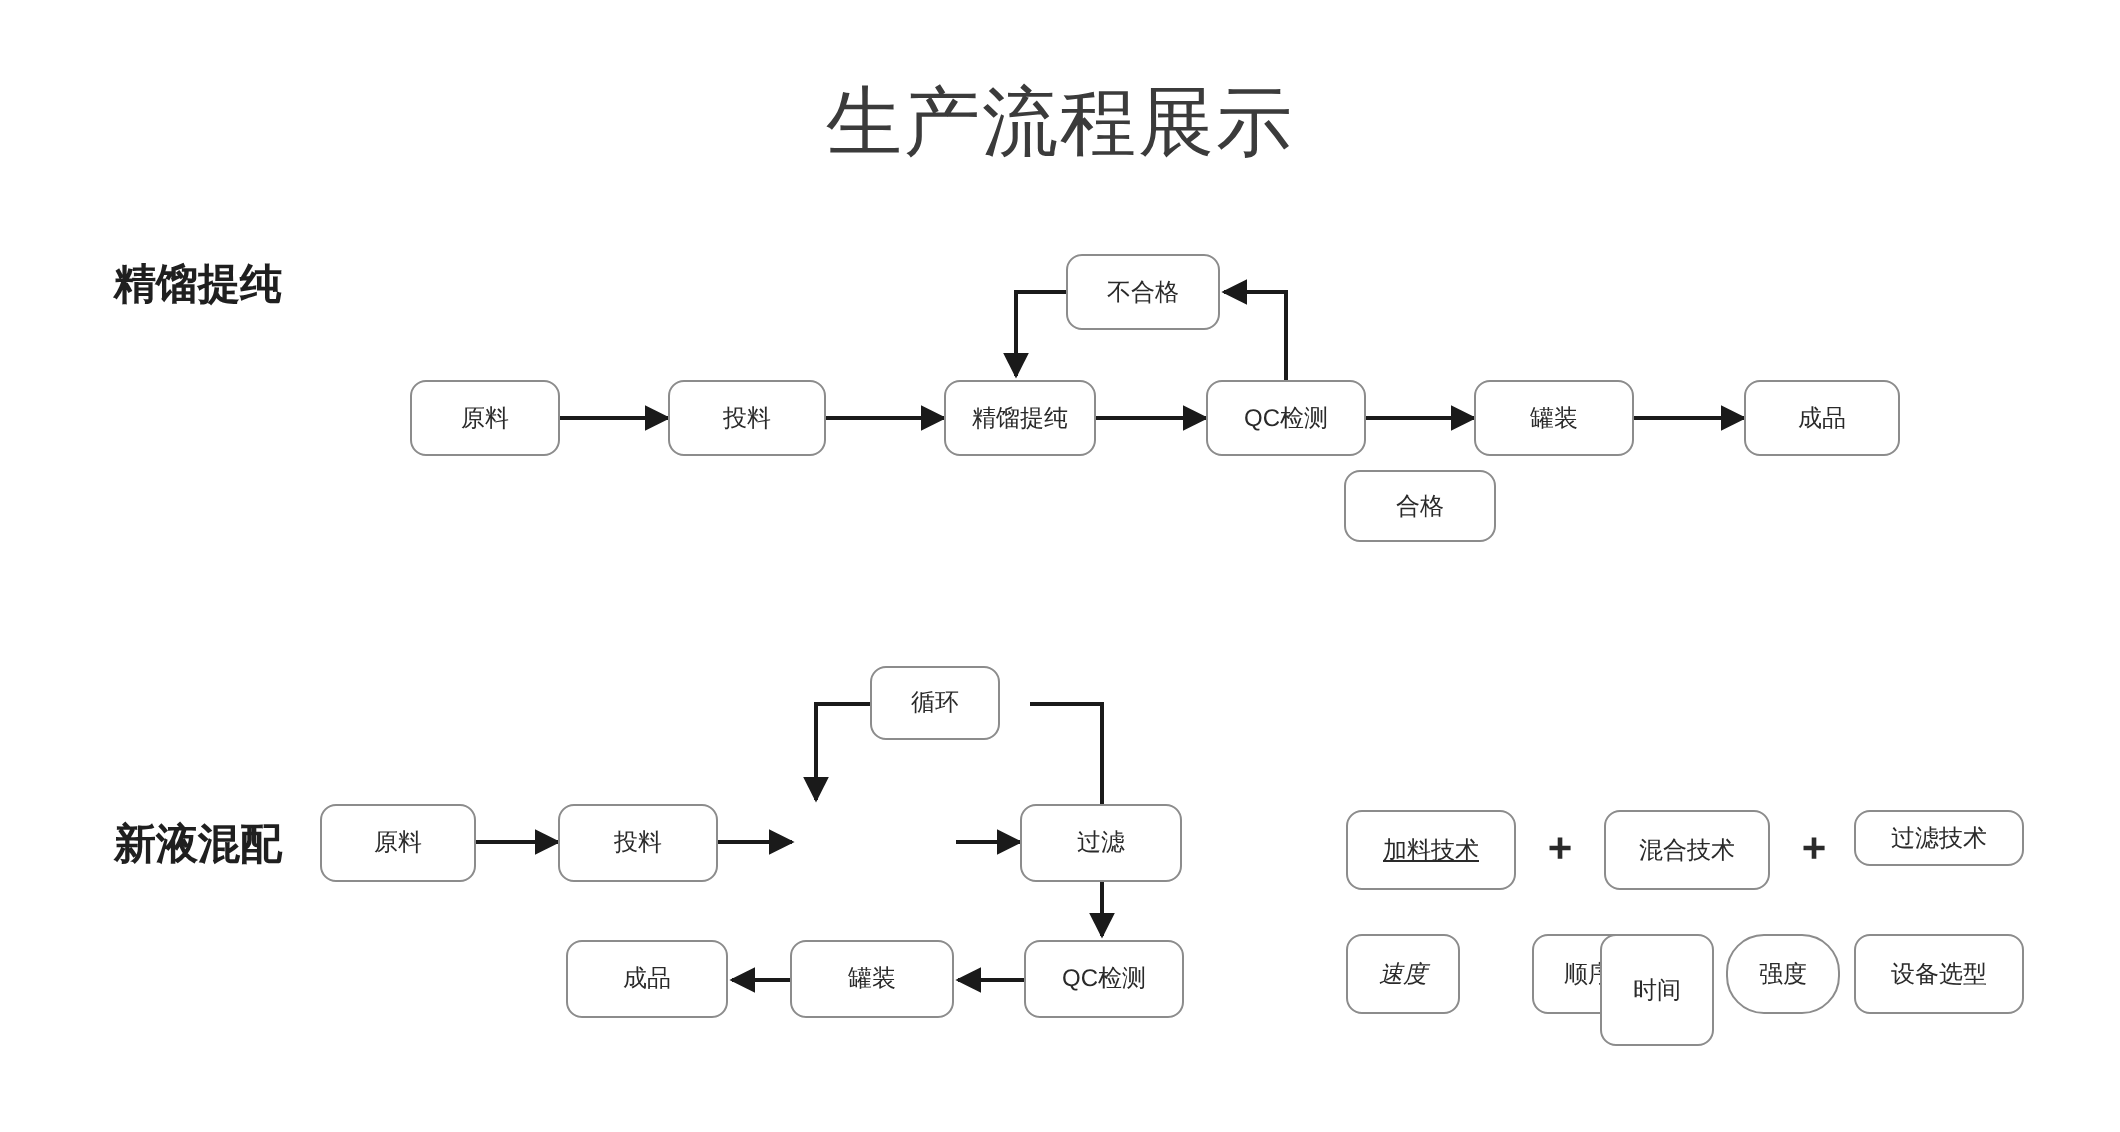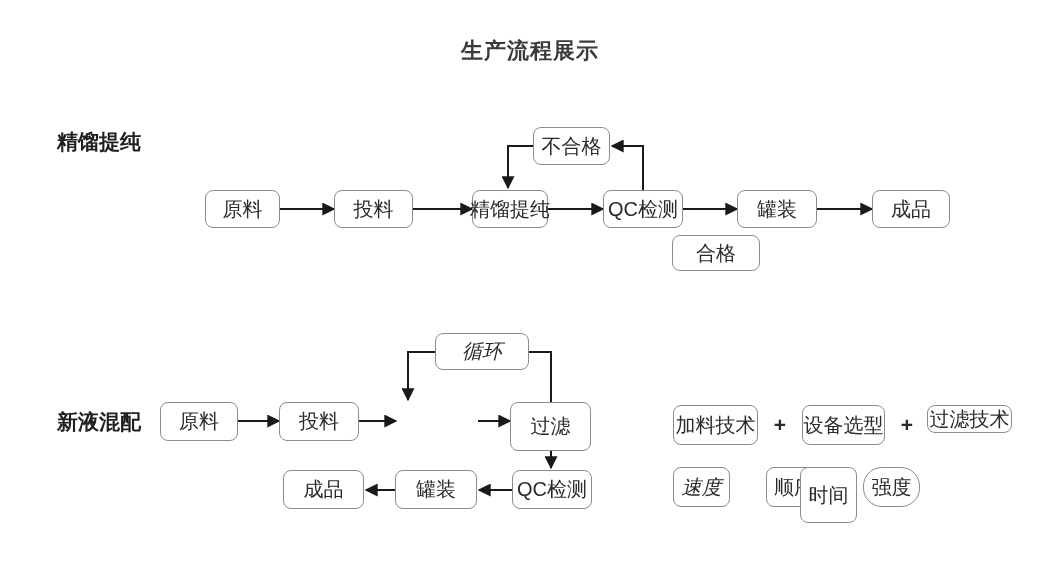--- a/index.html
+++ b/index.html
@@ -10,34 +10,34 @@
     --title:#3b3b3b;
   }
   html,body{margin:0;padding:0;background:#ffffff;}
   body{width:1060px;height:566px;position:relative;overflow:hidden;
        font-family:"Liberation Sans","DejaVu Sans",sans-serif;}
   #stage{position:absolute;left:0;top:0;width:1060px;height:566px;}
   #wires{position:absolute;left:0;top:0;z-index:1;}
   #wires polyline{fill:none;stroke:var(--arrow);stroke-width:2px;}
   .page-title{
     position:absolute;left:0;top:36px;width:100%;
-    text-align:center;font-size:22px;font-weight:700;color:var(--title);
+    text-align:center;font-size:38px;font-weight:400;color:var(--title);
     letter-spacing:1px;z-index:2;
   }
   .section-label{
     position:absolute;font-size:21px;font-weight:700;color:#1f1f1f;
     white-space:nowrap;z-index:2;
   }
   .node{
     position:absolute;box-sizing:border-box;z-index:2;
     background:var(--box-fill);
     border:1.5px solid var(--box-border);
     border-radius:8px;
     display:flex;align-items:center;justify-content:center;
-    font-size:20px;color:var(--text);white-space:nowrap;
+    font-size:12px;color:var(--text);white-space:nowrap;
   }
   .plus{
     position:absolute;box-sizing:border-box;z-index:2;
     display:flex;align-items:center;justify-content:center;
     font-size:21px;font-weight:600;color:var(--text);
   }
 </style>
 </head>
 <body style="background: rgb(255, 255, 255);">
 
@@ -66,31 +66,32 @@
       <polyline points="515,352 551,352 551,402"></polyline>
     </svg>
 <div class="section-label" style="left: 57px; top: 128px;">精馏提纯</div>
     <div class="node" style="left: 205px; top: 190px; width: 75px; height: 38px;">原料</div>
     <div class="node" style="left: 334px; top: 190px; width: 79px; height: 38px;">投料</div>
     <div class="node" style="left: 472px; top: 190px; width: 76px; height: 38px;">精馏提纯</div>
     <div class="node" style="left: 603px; top: 190px; width: 80px; height: 38px;">QC检测</div>
     <div class="node" style="left: 737px; top: 190px; width: 80px; height: 38px;">罐装</div>
     <div class="node" style="left: 872px; top: 190px; width: 78px; height: 38px;">成品</div>
     <div class="node" style="left: 533px; top: 127px; width: 77px; height: 38px;">不合格</div>
-    <div class="node" style="left: 672px; top: 235px; width: 88px; height: 36px;">合格</div>
+    <div class="node" style="left: 672px; top: 235px; width: 76px; height: 36px;">合格</div>
     <div class="section-label" style="left: 57px; top: 408px; text-align: center;">新液混配</div>
     <div class="node" style="left: 160px; top: 402px; width: 78px; height: 39px;">原料</div>
     <div class="node" style="left: 279px; top: 402px; width: 80px; height: 39px;">投料</div>
-    <div class="node" style="left: 510px; top: 402px; width: 81px; height: 49px;">过滤</div>
-    <div class="node" style="left: 435px; top: 333px; width: 94px; height: 37px; font-style: italic;">循环</div>
+    <div class="node" style="left: 510px; top: 402px; width: 81px; height: 39px;">过滤</div>
+    <div class="node" style="left: 435px; top: 333px; width: 65px; height: 37px;">循环</div>
     <div class="node" style="left: 512px; top: 470px; width: 80px; height: 39px;">QC检测</div>
     <div class="node" style="left: 395px; top: 470px; width: 82px; height: 39px;">罐装</div>
     <div class="node" style="left: 283px; top: 470px; width: 81px; height: 39px;">成品</div>
-    <div class="node" style="left: 673px; top: 405px; width: 85px; height: 40px;">加料技术</div>
+    <div class="node" style="left: 673px; top: 405px; width: 85px; height: 40px; text-decoration: underline;">加料技术</div>
     <div class="plus" style="left: 765px; top: 405px; width: 30px; height: 40px;">+</div>
-    <div class="node" style="left: 802px; top: 405px; width: 83px; height: 40px;">设备选型</div>
+    <div class="node" style="left: 802px; top: 405px; width: 83px; height: 40px;">混合技术</div>
     <div class="plus" style="left: 892px; top: 405px; width: 30px; height: 40px;">+</div>
     <div class="node" style="left: 927px; top: 405px; width: 85px; height: 28px;">过滤技术</div>
     <div class="node" style="left: 673px; top: 467px; width: 57px; height: 40px; font-style: italic;">速度</div>
     <div class="node" style="left: 766px; top: 467px; width: 56px; height: 40px;">顺序</div>
     <div class="node" style="left: 800px; top: 467px; width: 57px; height: 56px;">时间</div>
     <div class="node" style="left: 863px; top: 467px; width: 57px; height: 40px; border-radius: 19px;">强度</div>
+    <div class="node" style="left: 927px; top: 467px; width: 85px; height: 40px;">设备选型</div>
   </div>
 
 </body></html>

